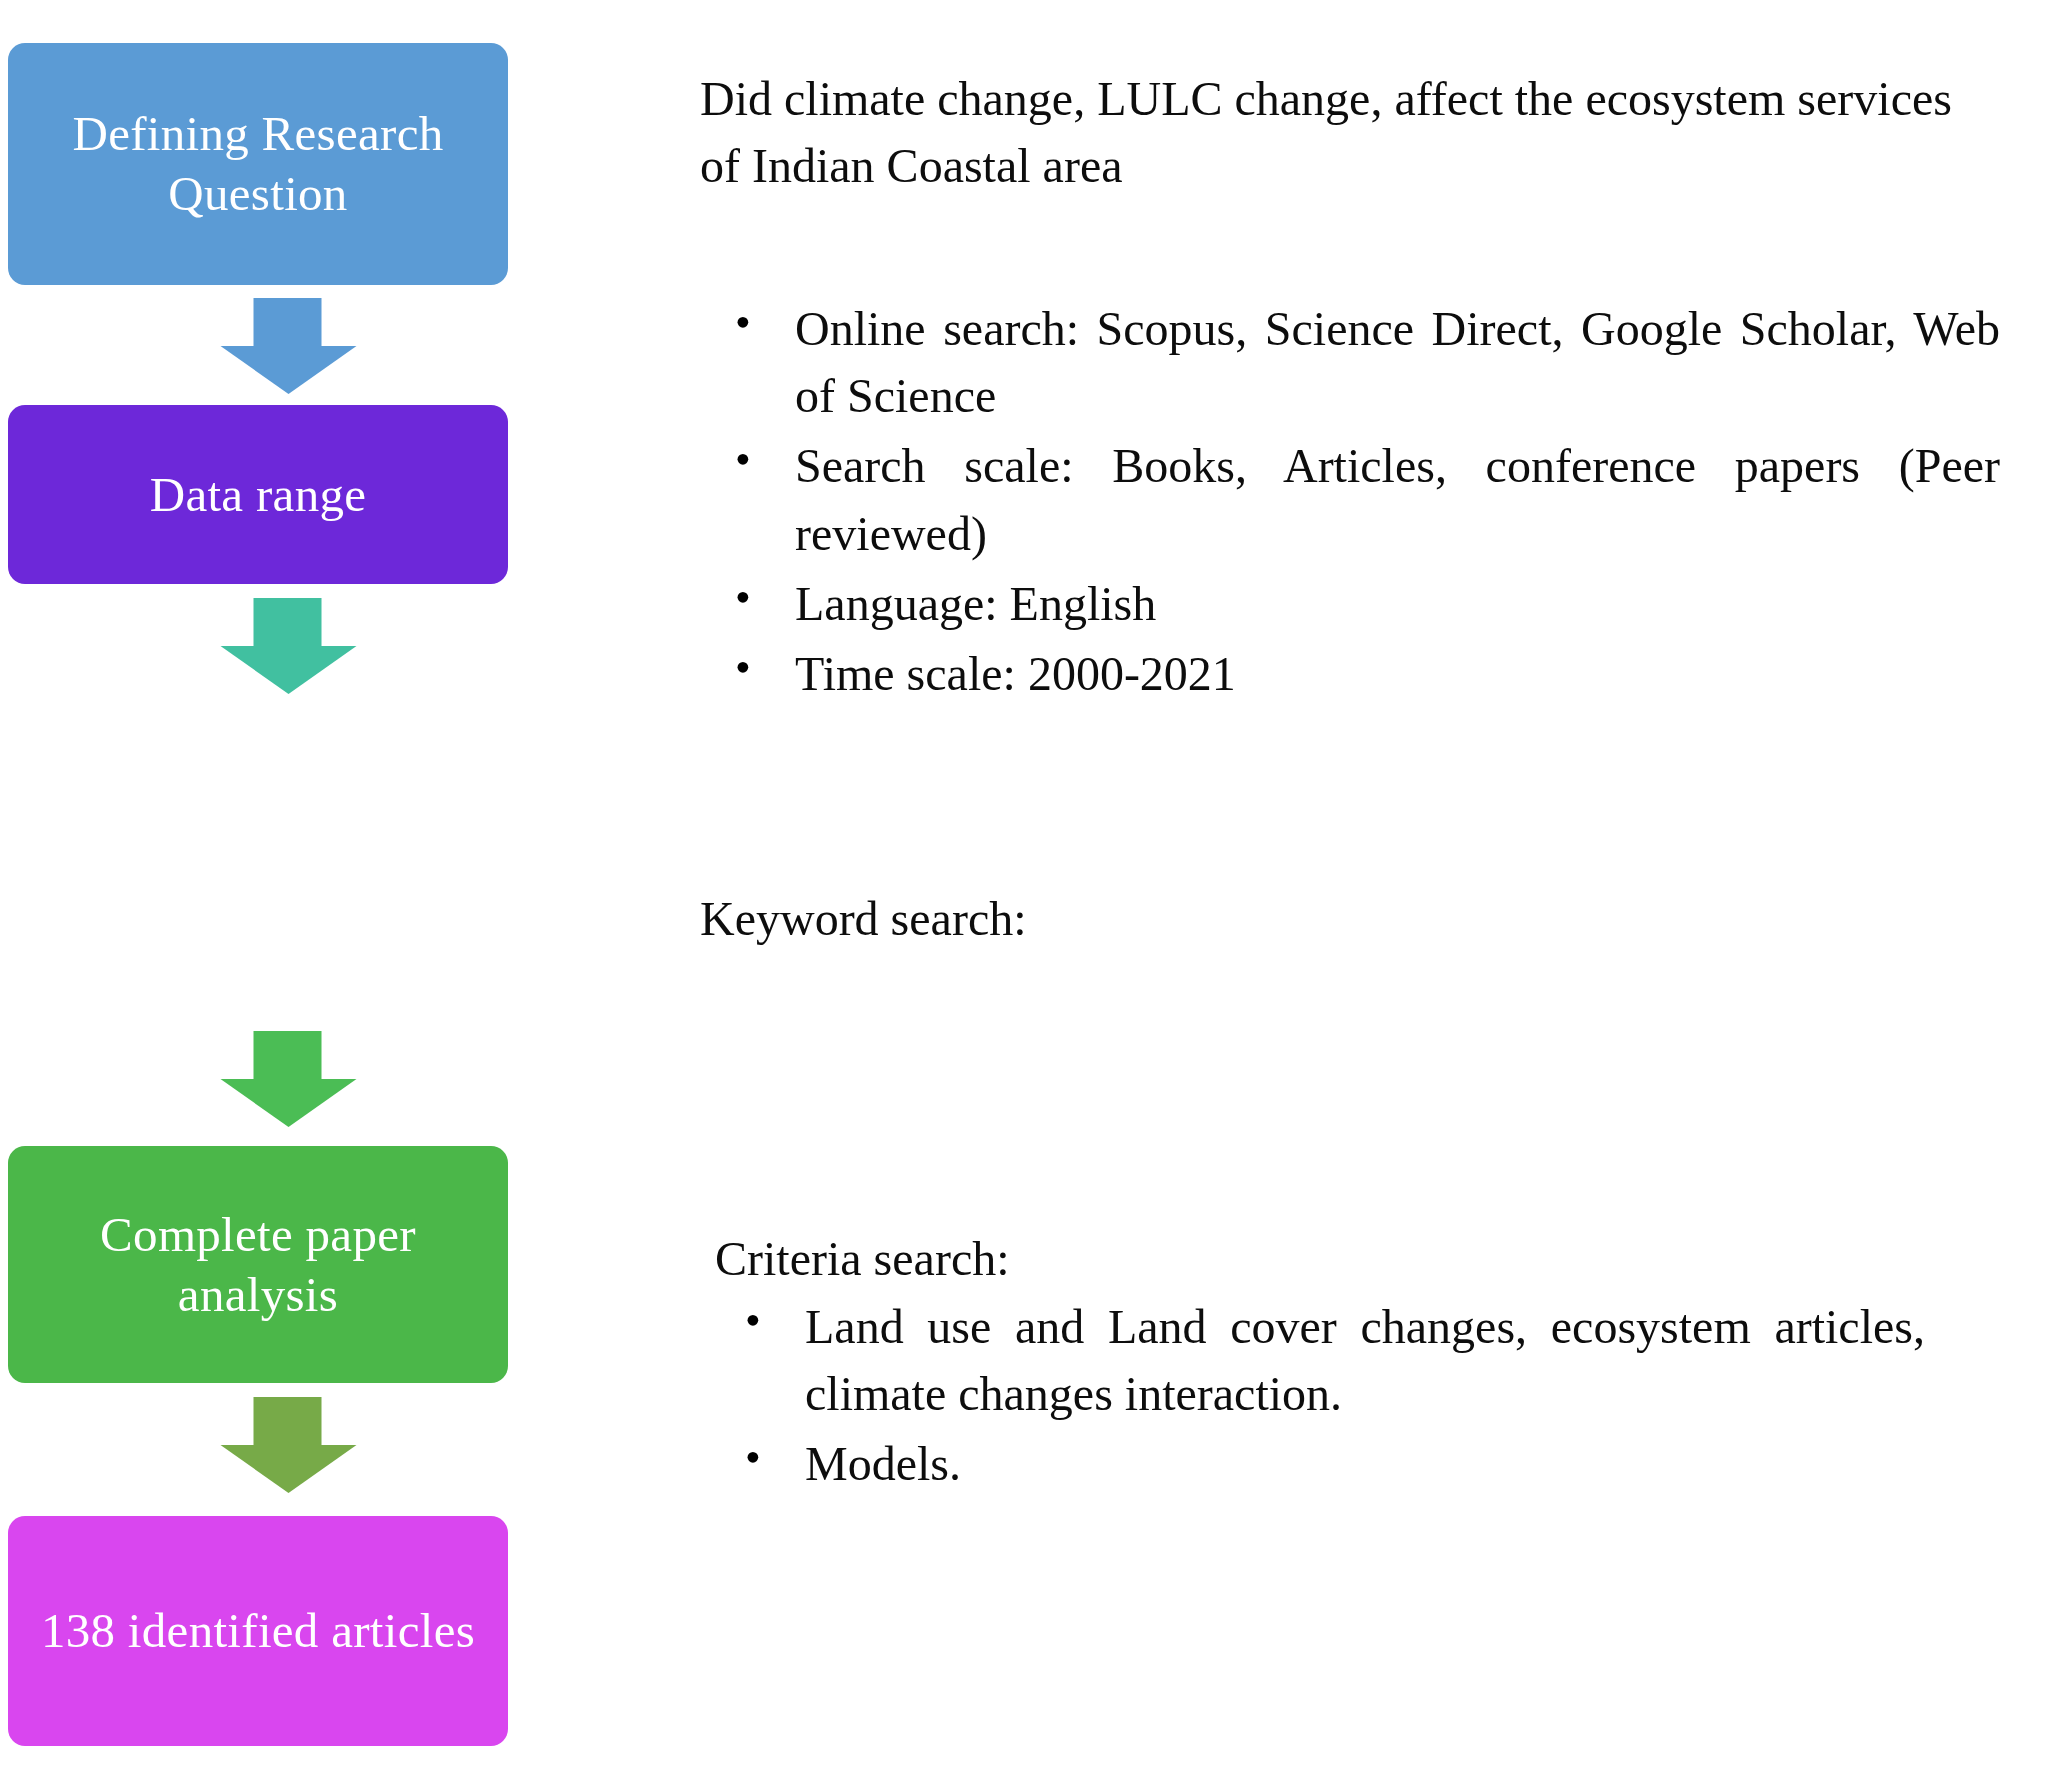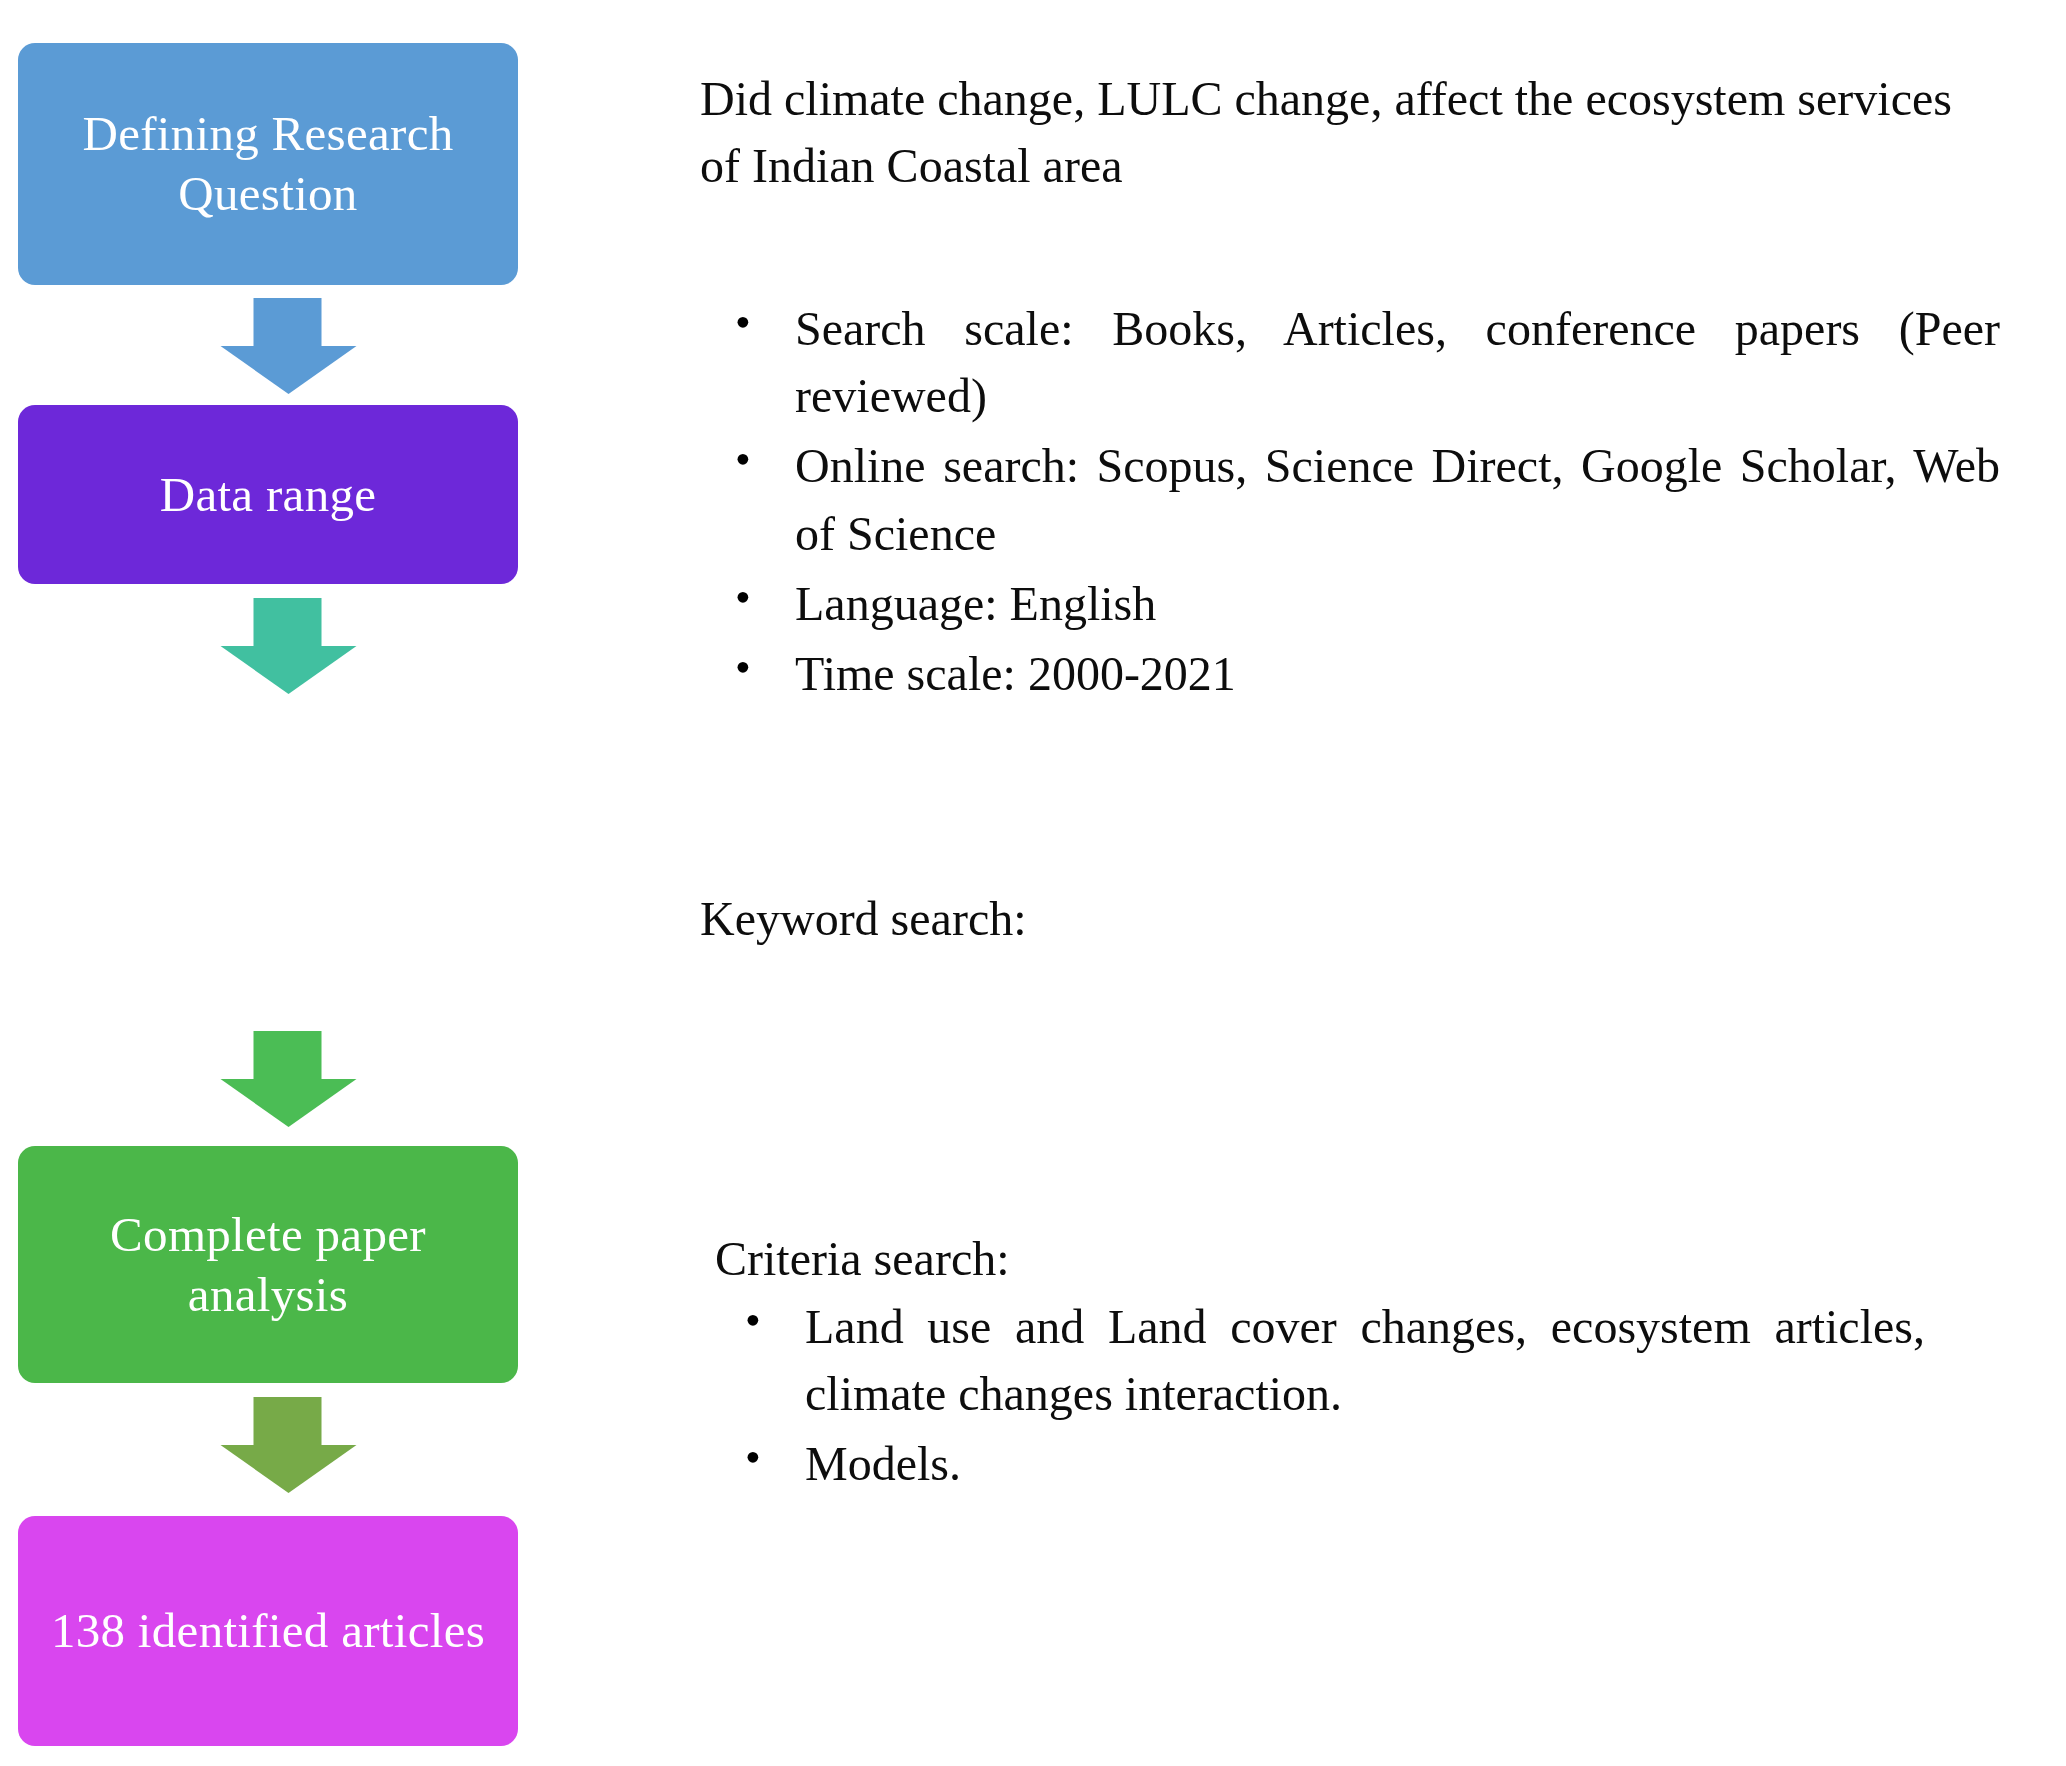--- a/index.html
+++ b/index.html
@@ -20,21 +20,21 @@
   #flowchart {
     position: absolute;
     left: 0;
     top: 0;
     width: 575px;
     height: 1767px;
   }
 
   .flow-box {
     position: absolute;
-    left: 18px;
+    left: 8px;
     width: 500px;
     border-radius: 17px;
     display: flex;
     align-items: center;
     justify-content: center;
     text-align: center;
     color: #ffffff;
     font-size: 49px;
     line-height: 1.22;
     letter-spacing: 0.3px;
@@ -150,22 +150,22 @@
     <span class="label">138 identified articles</span>
   </div>
 
 </div>
 
 <div id="content">
 
   <div class="para" style="top:65px;">Did climate change, LULC change, affect the ecosystem services of Indian Coastal area</div>
 
   <ul class="bullets" id="search-criteria-list" style="top:295px;">
+    <li>Online search: Scopus, Science Direct, Google Scholar, Web of Science</li>
     <li>Search scale: Books, Articles, conference papers (Peer reviewed)</li>
-    <li>Online search: Scopus, Science Direct, Google Scholar, Web of Science</li>
     <li>Language: English</li>
     <li>Time scale: 2000-2021</li>
   </ul>
 
   <div class="para" style="top:885px;">Keyword search:</div>
 
 
   <div class="para" style="top:1225px; left:15px;">Criteria search:</div>
 
   <ul class="bullets indented" id="criteria-search-list" style="top:1293px; left:15px; width:1210px;">

